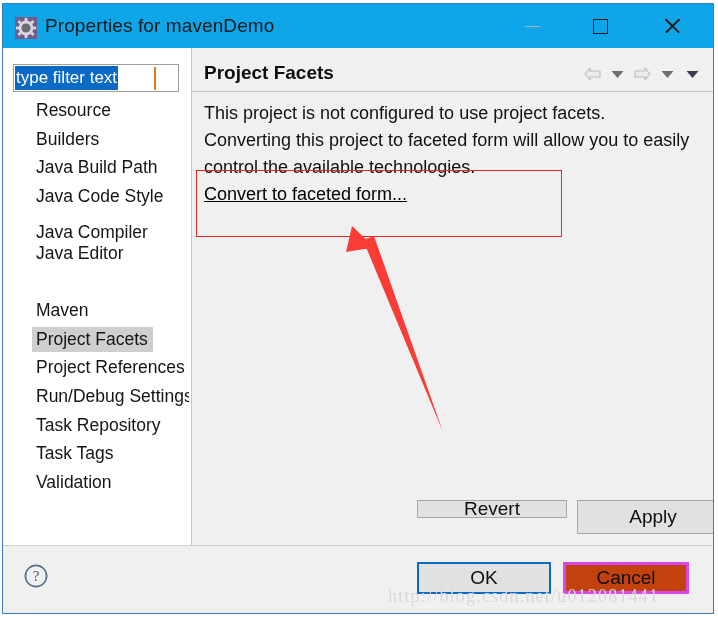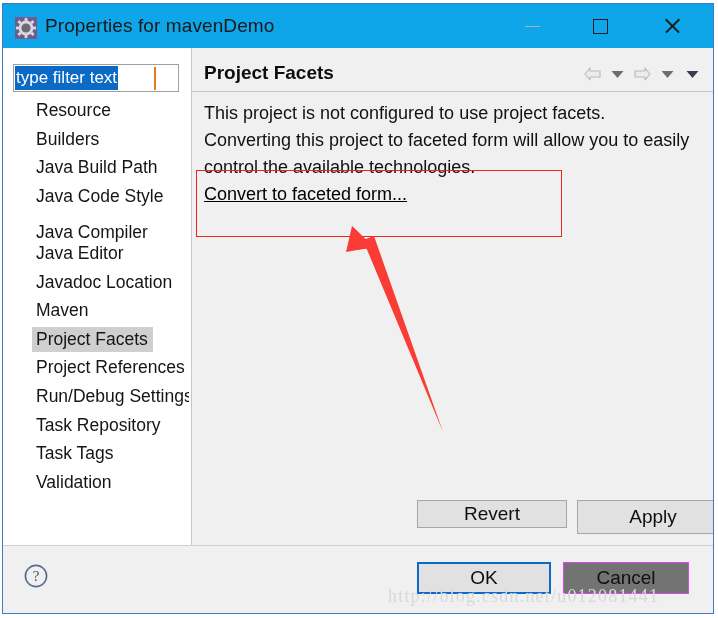--- a/index.html
+++ b/index.html
@@ -255,21 +255,21 @@
     align-items: center;
     justify-content: center;
     font-size: 19px;
     color: #0f0f0f;
     cursor: default;
   }
   .btn-revert {
     left: 225px;
     top: 452px;
     width: 150px;
-    height: 28px;
+    height: 18px;
     text-align: center;
   }
   .btn-apply {
     left: 385px;
     top: 452px;
     width: 152px;
     height: 34px;
   }
 
   
@@ -306,22 +306,22 @@
     font-size: 19px;
     color: #0f0f0f;
     cursor: default;
   }
   .btn-cancel {
     position: absolute;
     left: 560px;
     top: 16px;
     width: 126px;
     height: 32px;
-    border: 1px solid #d946ef;
-    background: #737373;
+    border: 3px solid #d946ef;
+    background: #c2410c;
     box-sizing: border-box;
     display: flex;
     align-items: center;
     justify-content: center;
     font-size: 19px;
     color: #0f0f0f;
     cursor: default;
   }
 
   
@@ -401,21 +401,20 @@
       </div>
 
       <div class="tree">
 
       <div class="tree-item" style="top: 0px;"><span>Resource</span></div>
           <div class="tree-item" style="top: 28.6px;"><span>Builders</span></div>
           <div class="tree-item" style="top: 85.8px;"><span>Java Code Style</span></div>
           <div class="tree-item" style="top: 57.2px;"><span>Java Build Path</span></div>
           <div class="tree-item" style="top: 114.4px; margin-top: 8px;"><span>Java Compiler</span></div>
           <div class="tree-item" style="top: 143px;"><span>Java Editor</span></div>
-          <div class="tree-item" style="top: 171.6px;"><span>Javadoc Location</span></div>
           <div class="tree-item" style="top: 200.2px;"><span>Maven</span></div>
           <div class="tree-item selected" style="top: 228.8px;"><span>Project Facets</span></div>
           <div class="tree-item" style="top: 257.4px;"><span>Project References</span></div>
           <div class="tree-item" style="top: 286px;"><span>Run/Debug Settings</span></div>
           <div class="tree-item" style="top: 343.2px;"><span>Task Tags</span></div>
           <div class="tree-item" style="top: 314.6px;"><span>Task Repository</span></div>
           <div class="tree-item" style="top: 371.8px;"><span>Validation</span></div>
           <div class="tree-item" style="top: 400.4px;"><span>WikiText</span></div>
         </div>
 

